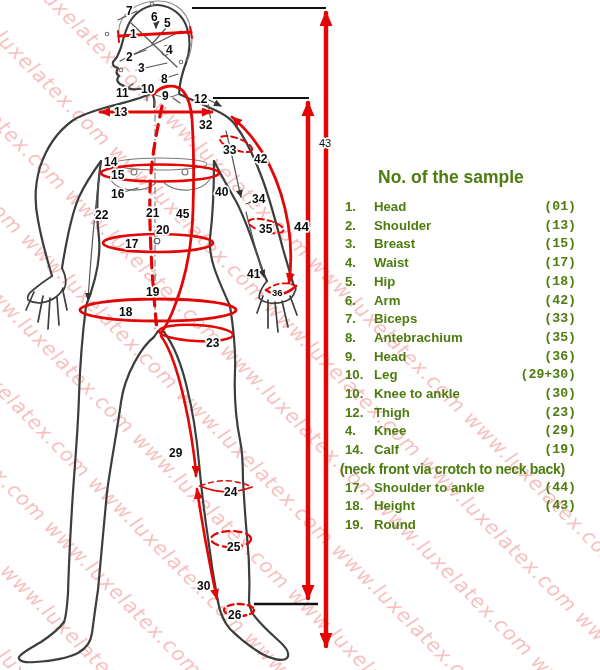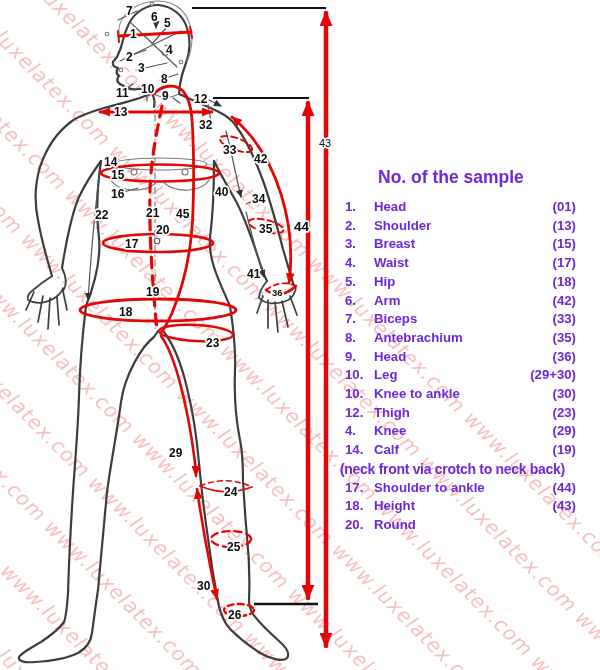--- a/index.html
+++ b/index.html
@@ -10,27 +10,27 @@
   .wm-stripe{position:absolute;white-space:nowrap;transform-origin:0 0;transform:rotate(45deg);
              font:italic 20px "DejaVu Sans",sans-serif;letter-spacing:1px;opacity:.72;}
   
   .fig-svg{position:absolute;left:0;top:0;z-index:2;}
   .flab{font:bold 12px "Liberation Sans",sans-serif;fill:#0b0b0b;
         paint-order:stroke;stroke:#ffffff;stroke-width:3.5px;stroke-linejoin:round;}
   .flab.sm{font-size:9.5px;}
   .flab.lg{font-size:13.5px;}
   .flab.n43{font-size:11px;font-weight:normal;}
   
-  .legend{position:absolute;left:338px;top:167px;width:238px;z-index:3;color:#6d28d9;}
+  .legend{position:absolute;left:338px;top:167px;width:238px;z-index:3;color:#4d7c0f;}
   .legend-title{font-size:17.5px;font-weight:bold;line-height:20px;padding-left:40px;
                 margin-bottom:11px;white-space:nowrap;}
   .lrow{display:flex;line-height:18.7px;font-size:13.2px;font-weight:bold;}
   .lnum{width:36px;padding-left:7px;box-sizing:border-box;}
   .lname{white-space:nowrap;}
-  .lcode{margin-left:auto;text-align:left;white-space:nowrap;}
+  .lcode{margin-left:auto;text-align:left;white-space:nowrap;font-family:Liberation Mono, monospace;}
   .legend-note{line-height:18.7px;font-size:14px;font-weight:bold;white-space:nowrap;
                letter-spacing:-0.3px;margin-left:2px;overflow:visible;}
 </style>
 </head>
 <body>
 
 <div class="stage">
 
   <div class="wm-layer">
       <div class="wm-stripe" style="left: 10px; top: -60px; color: rgb(245, 168, 168);">www.luxelatex.com www.luxelatex.com www.luxelatex.com www.luxelatex.com www.luxelatex.com www.luxelatex.com www.luxelatex.com www.luxelatex.com www.luxelatex.com </div>
@@ -285,20 +285,20 @@
           <span class="lnum">17.</span>
           <span class="lname">Shoulder to ankle</span>
           <span class="lcode">(44)</span>
         </div>
         <div class="lrow">
           <span class="lnum">18.</span>
           <span class="lname">Height</span>
           <span class="lcode">(43)</span>
         </div>
         <div class="lrow">
-          <span class="lnum">20.</span>
+          <span class="lnum">19.</span>
           <span class="lname">Round</span>
           <span class="lcode"></span>
         </div>
       </div>
   </div>
 
 </div>
 
 </body></html>

